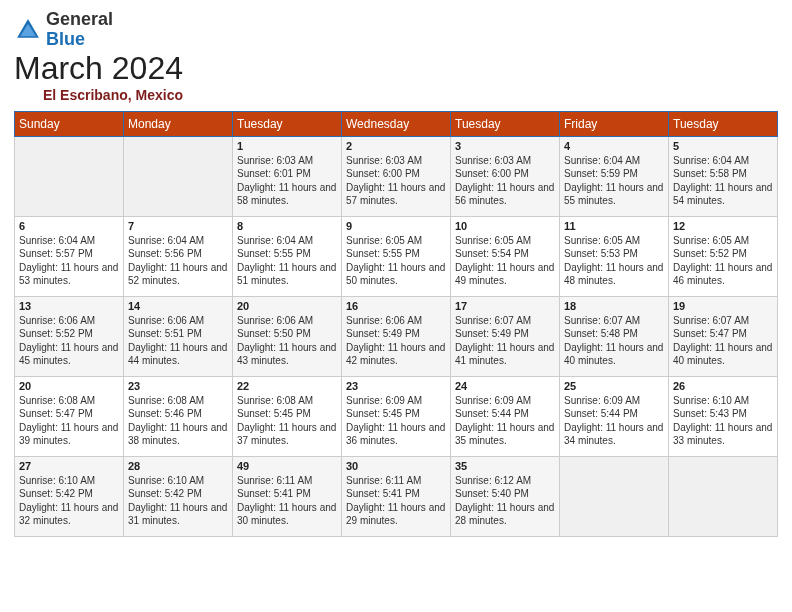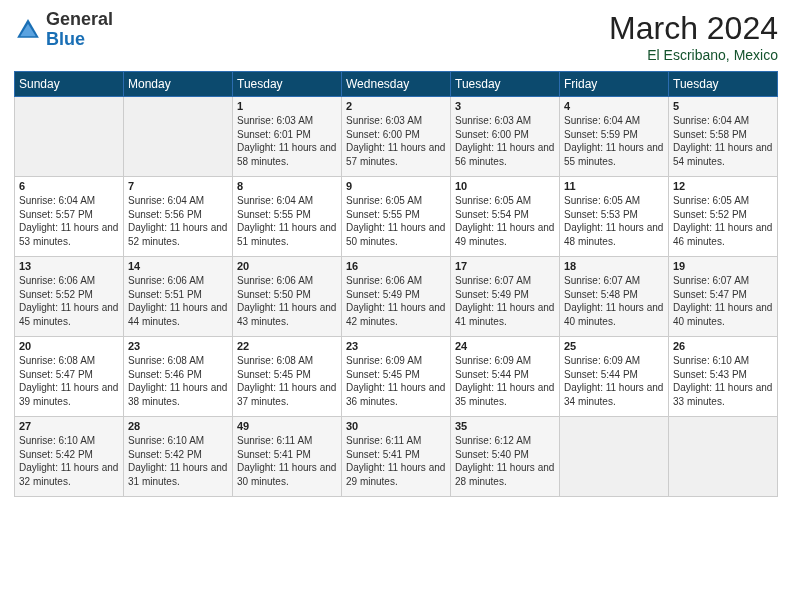--- a/index.html
+++ b/index.html
@@ -13,20 +13,21 @@
     .container {
       width: 792px;
       height: 612px;
       padding: 10px 14px;
     }
     .header {
       display: flex;
       justify-content: space-between;
       align-items: flex-start;
       margin-bottom: 8px;
+      flex-direction: column;
     }
     .logo {
       display: flex;
       align-items: center;
       gap: 4px;
     }
     .logo-text {
       font-size: 18px;
       font-weight: bold;
       line-height: 1.1;
@@ -40,29 +41,30 @@
     .title-area {
       text-align: right;
     }
     .month-title {
       font-size: 32px;
       font-weight: normal;
       color: #222;
     }
     .subtitle {
       font-size: 14px;
-      color: #14532d;
+      color: #7f1d1d;
+      font-weight: bold;
     }
     .calendar {
       width: 100%;
       border-collapse: collapse;
       font-size: 9px;
     }
     .calendar thead tr th {
-      background-color: #0c4a6e;
+      background-color: #c2410c;
       color: white;
       padding: 5px 4px;
       text-align: left;
       font-size: 12px;
       font-weight: normal;
       border: 1px solid #2b6cb0;
     }
     .calendar tbody tr td {
       border: 1px solid #ccc;
       vertical-align: top;

